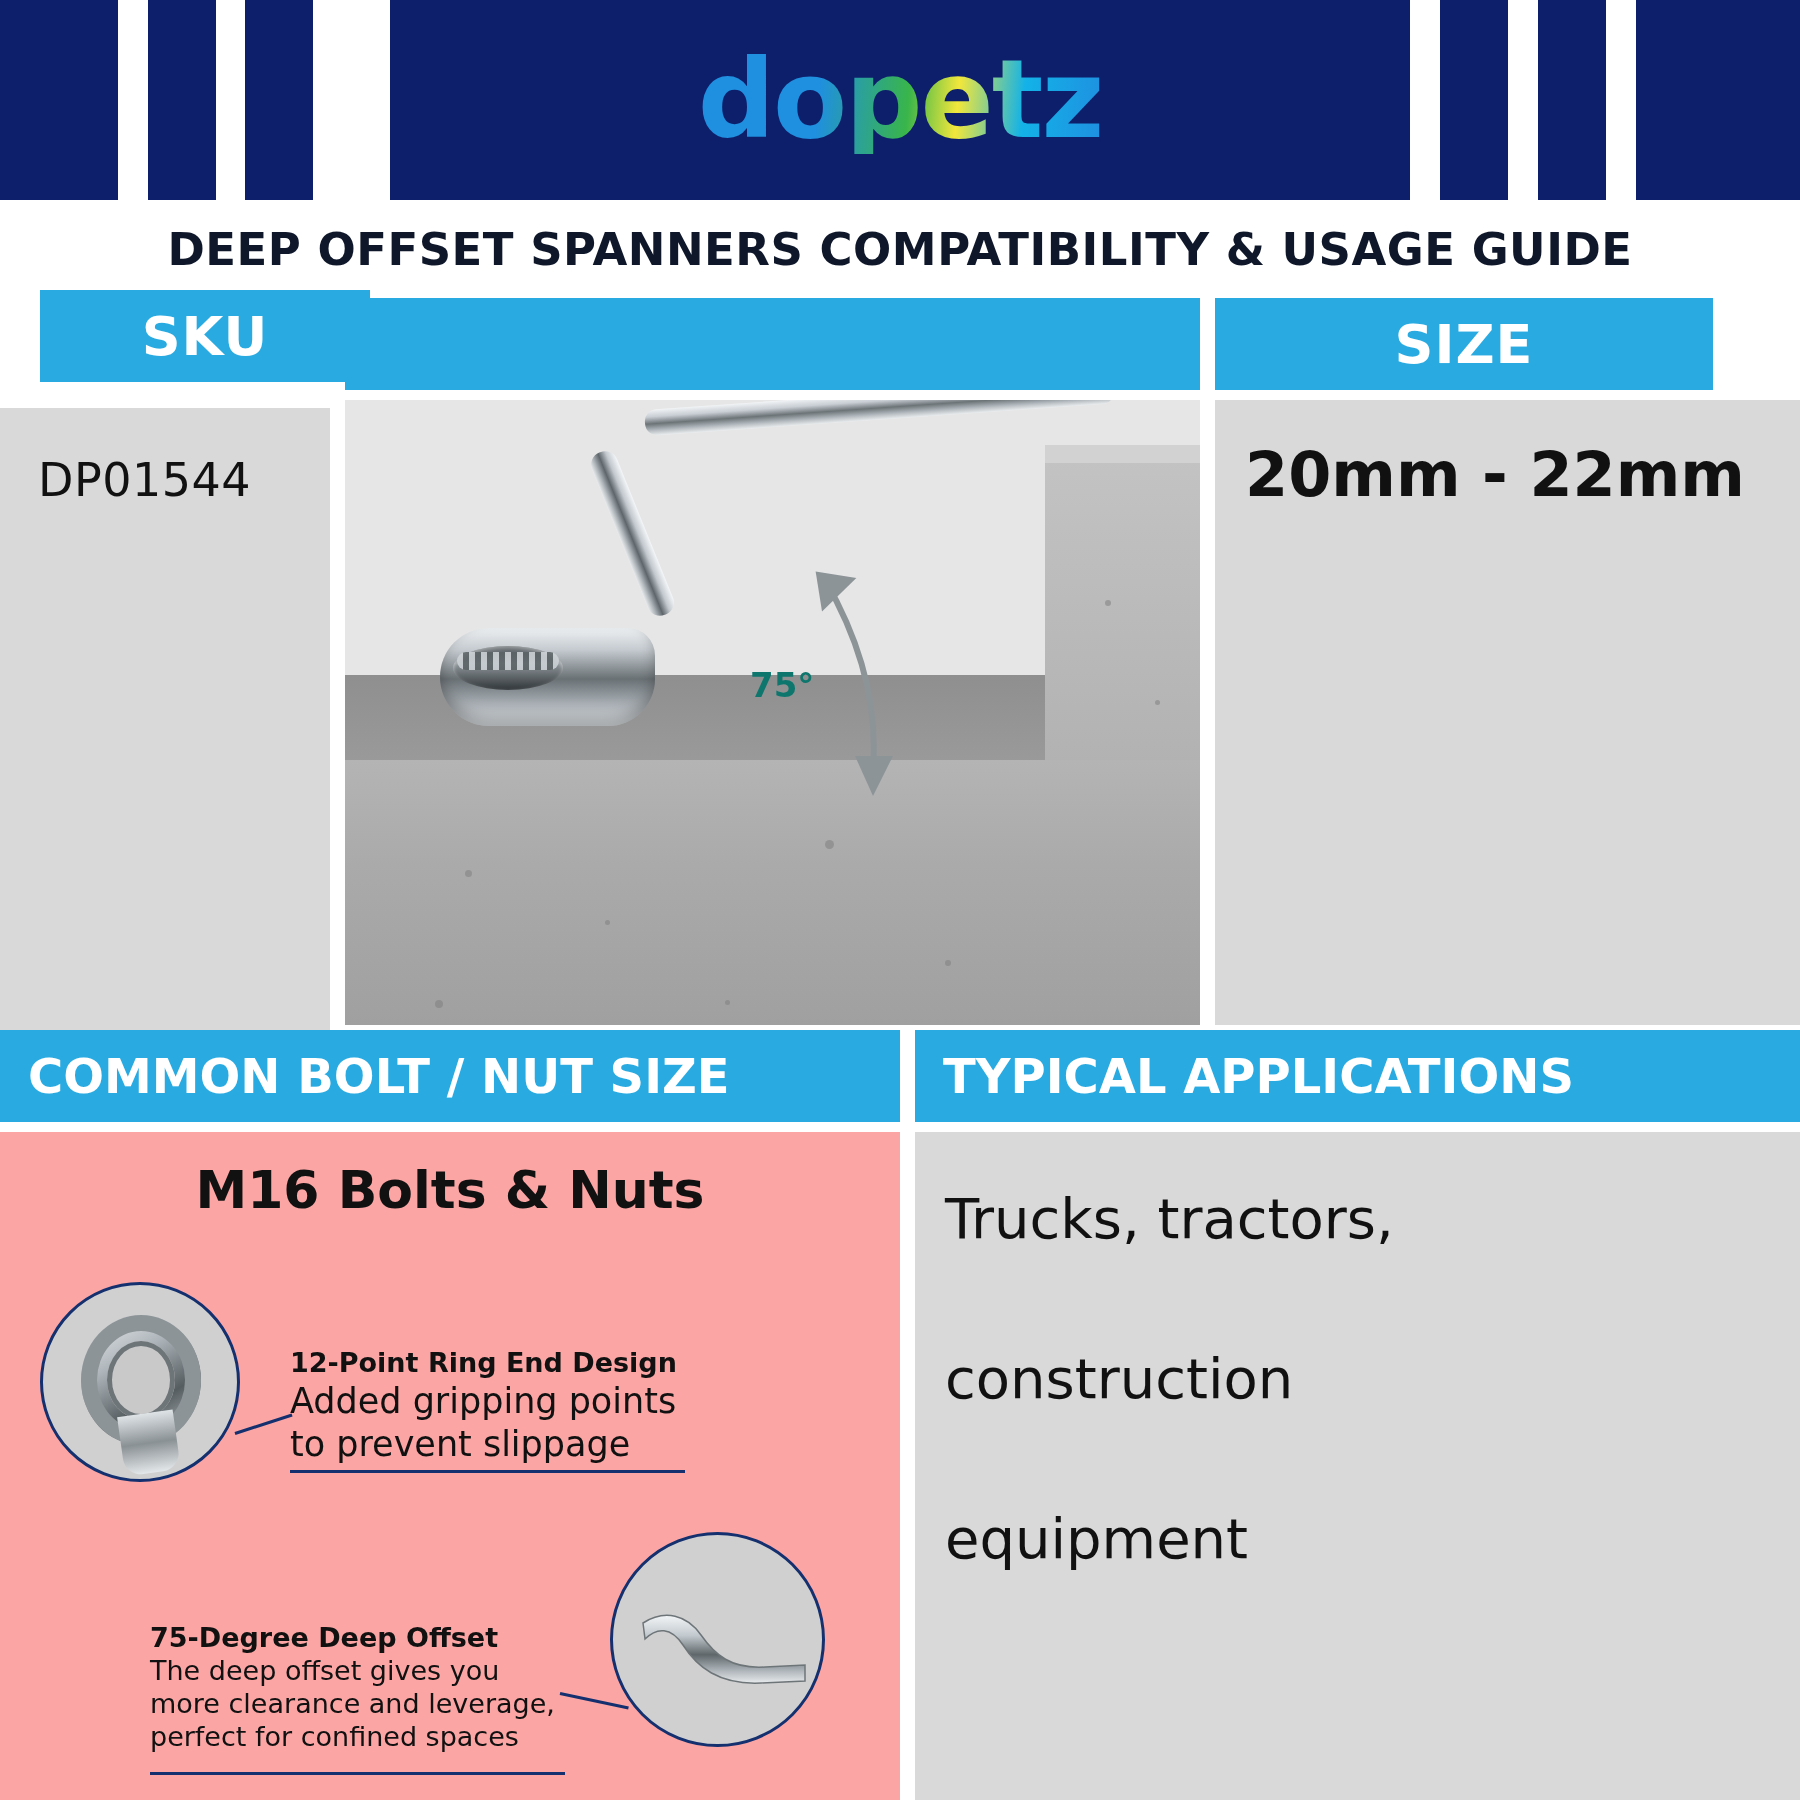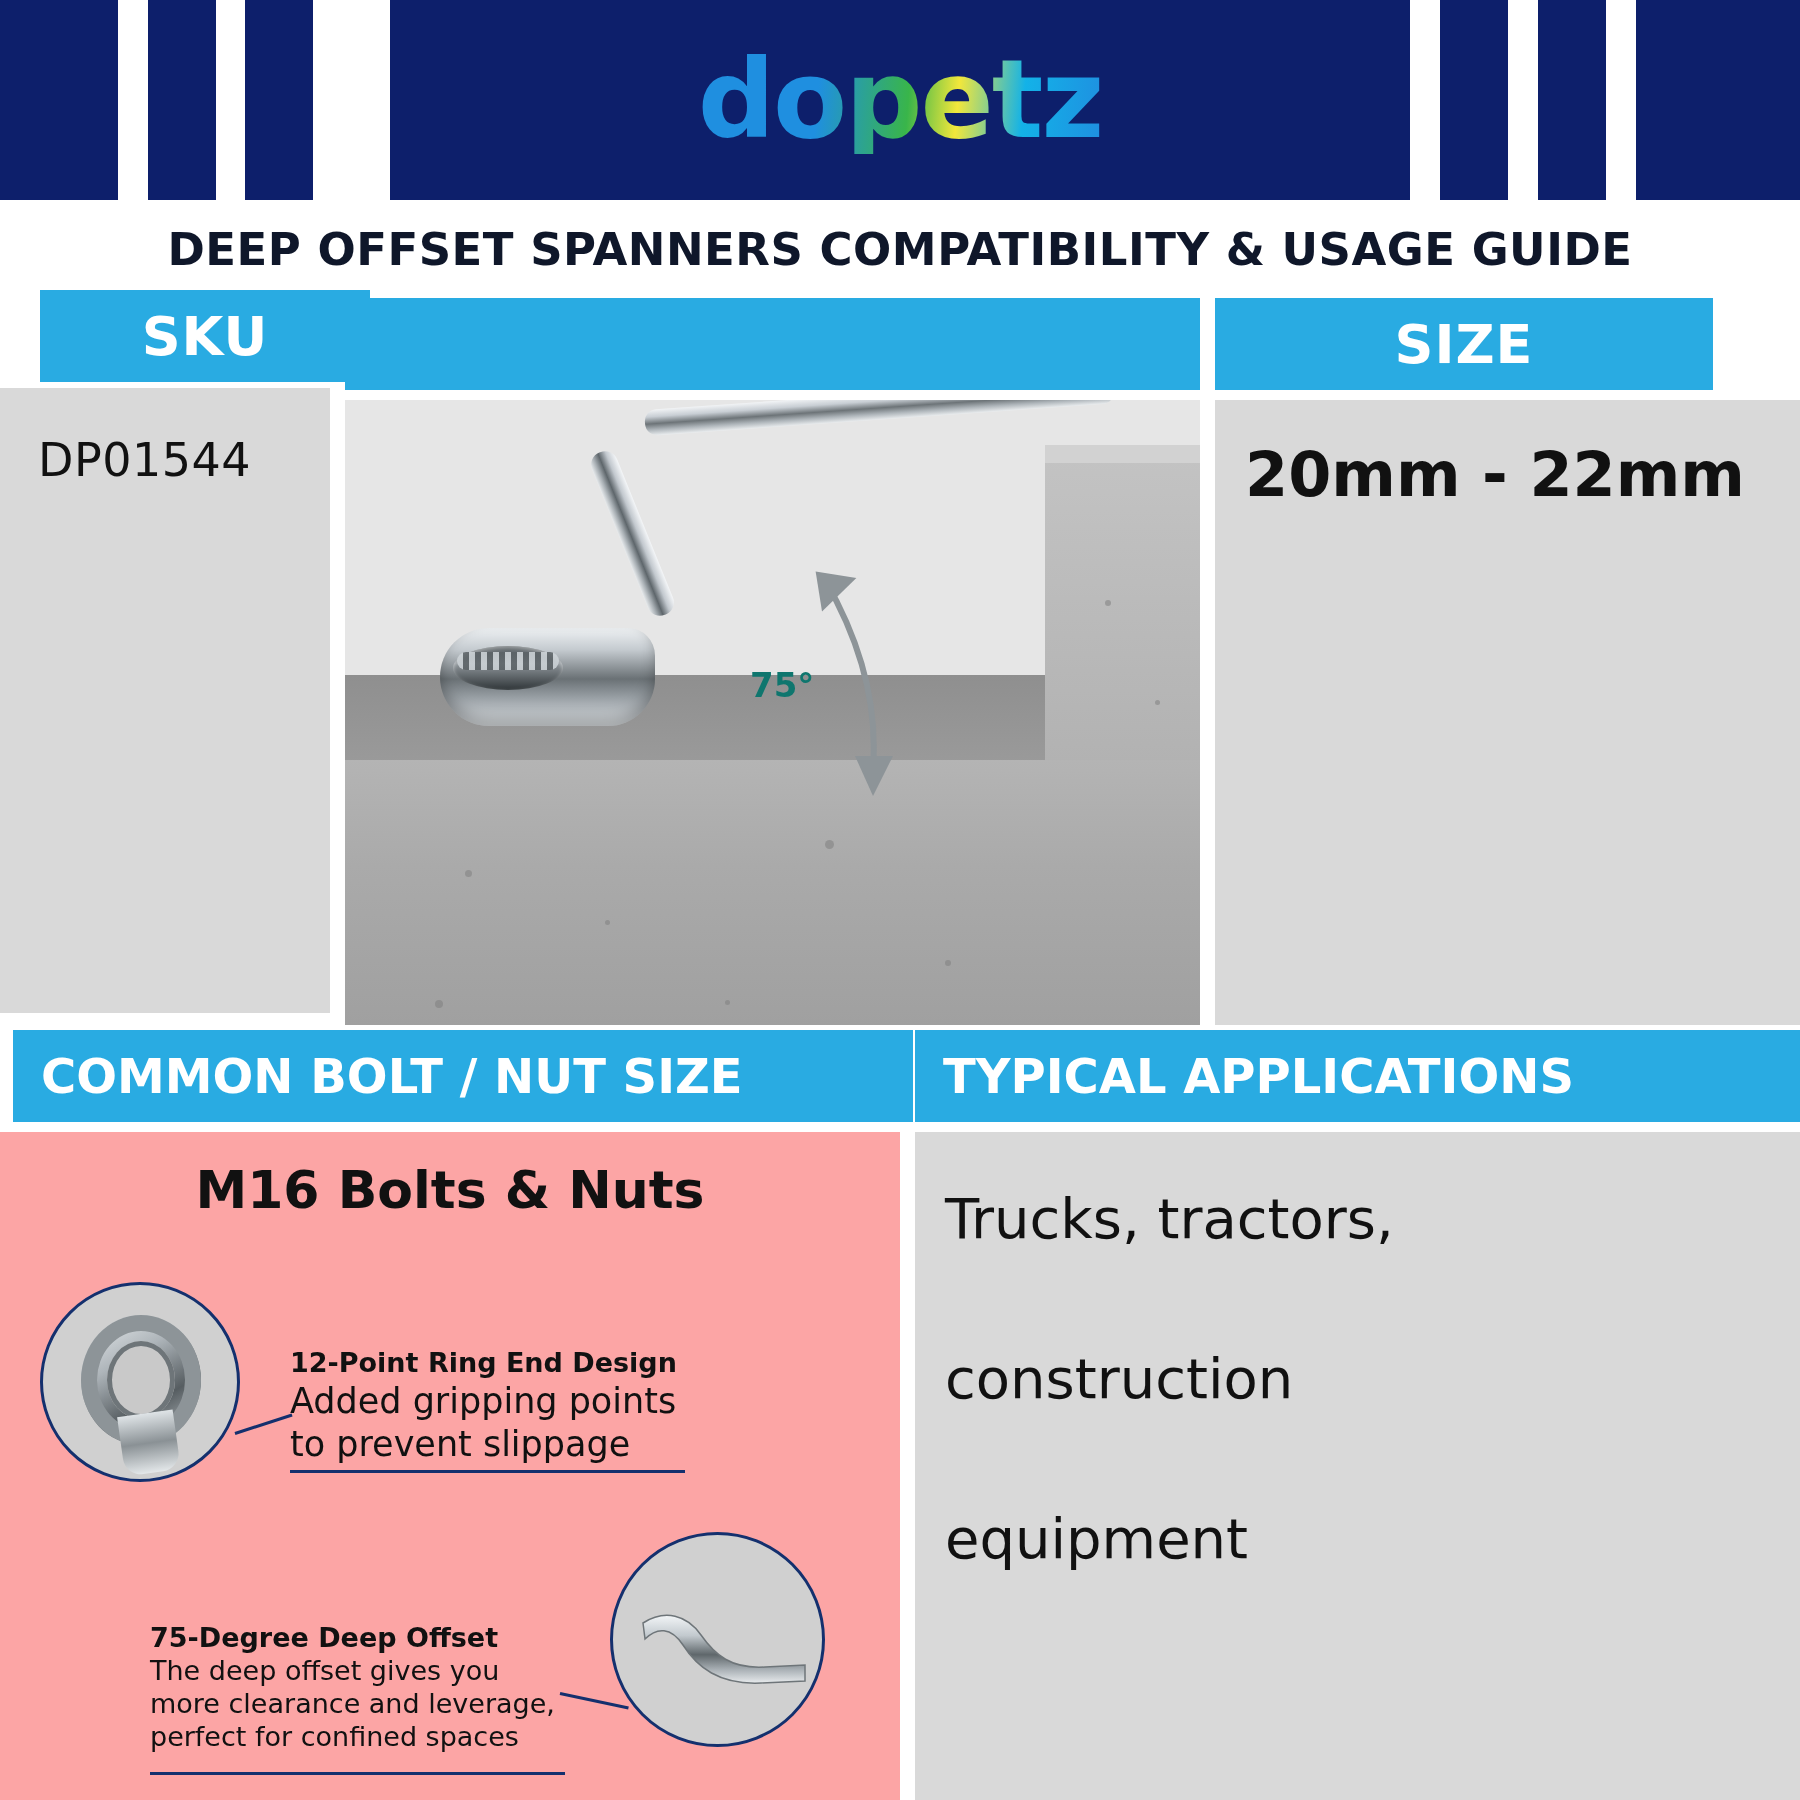--- a/index.html
+++ b/index.html
@@ -77,21 +77,21 @@
   }
   #hdr-sku  { left: 0px;    top: 290px; width: 330px;  height: 92px; font-size: 54px; letter-spacing: 1px; margin-left: 40px; }
   #hdr-mid  { left: 345px;  top: 298px; width: 855px;  height: 92px; }
   #hdr-size { left: 1215px; top: 298px; width: 498px;  height: 92px; font-size: 54px; letter-spacing: 1px; }
 
   .cell {
     position: absolute;
     background: #d9d9d9;
   }
   #cell-sku {
-    left: 0px; top: 388px; width: 330px; height: 625px;
+    left: 0px; top: 408px; width: 330px; height: 625px;
     display: flex; align-items: flex-start; justify-content: flex-start;
     padding: 45px 0 0 38px;
   }
   #cell-sku span {
     font-family: "DejaVu Sans", sans-serif;
     font-size: 46px;
     font-weight: 400;
     color: #111111;
     letter-spacing: 0.5px;
   }
@@ -194,21 +194,21 @@
     left: 405px; top: 265px;
     font-family: "DejaVu Sans", sans-serif;
     font-size: 34px;
     font-weight: 700;
     color: #0f766e;
   }
   .arrow-svg { position: absolute; left: 330px; top: 150px; }
 
   
   #hdr-bolt {
-    left: 13px; top: 1030px; width: 900px; height: 92px;
+    left: 0px; top: 1030px; width: 900px; height: 92px;
     font-size: 48px; letter-spacing: 0px;
     justify-content: flex-start; padding-left: 28px;
   }
   #hdr-apps {
     left: 915px; top: 1030px; width: 885px; height: 92px;
     font-size: 48px;
     justify-content: flex-start; padding-left: 28px;
   }
 
   

